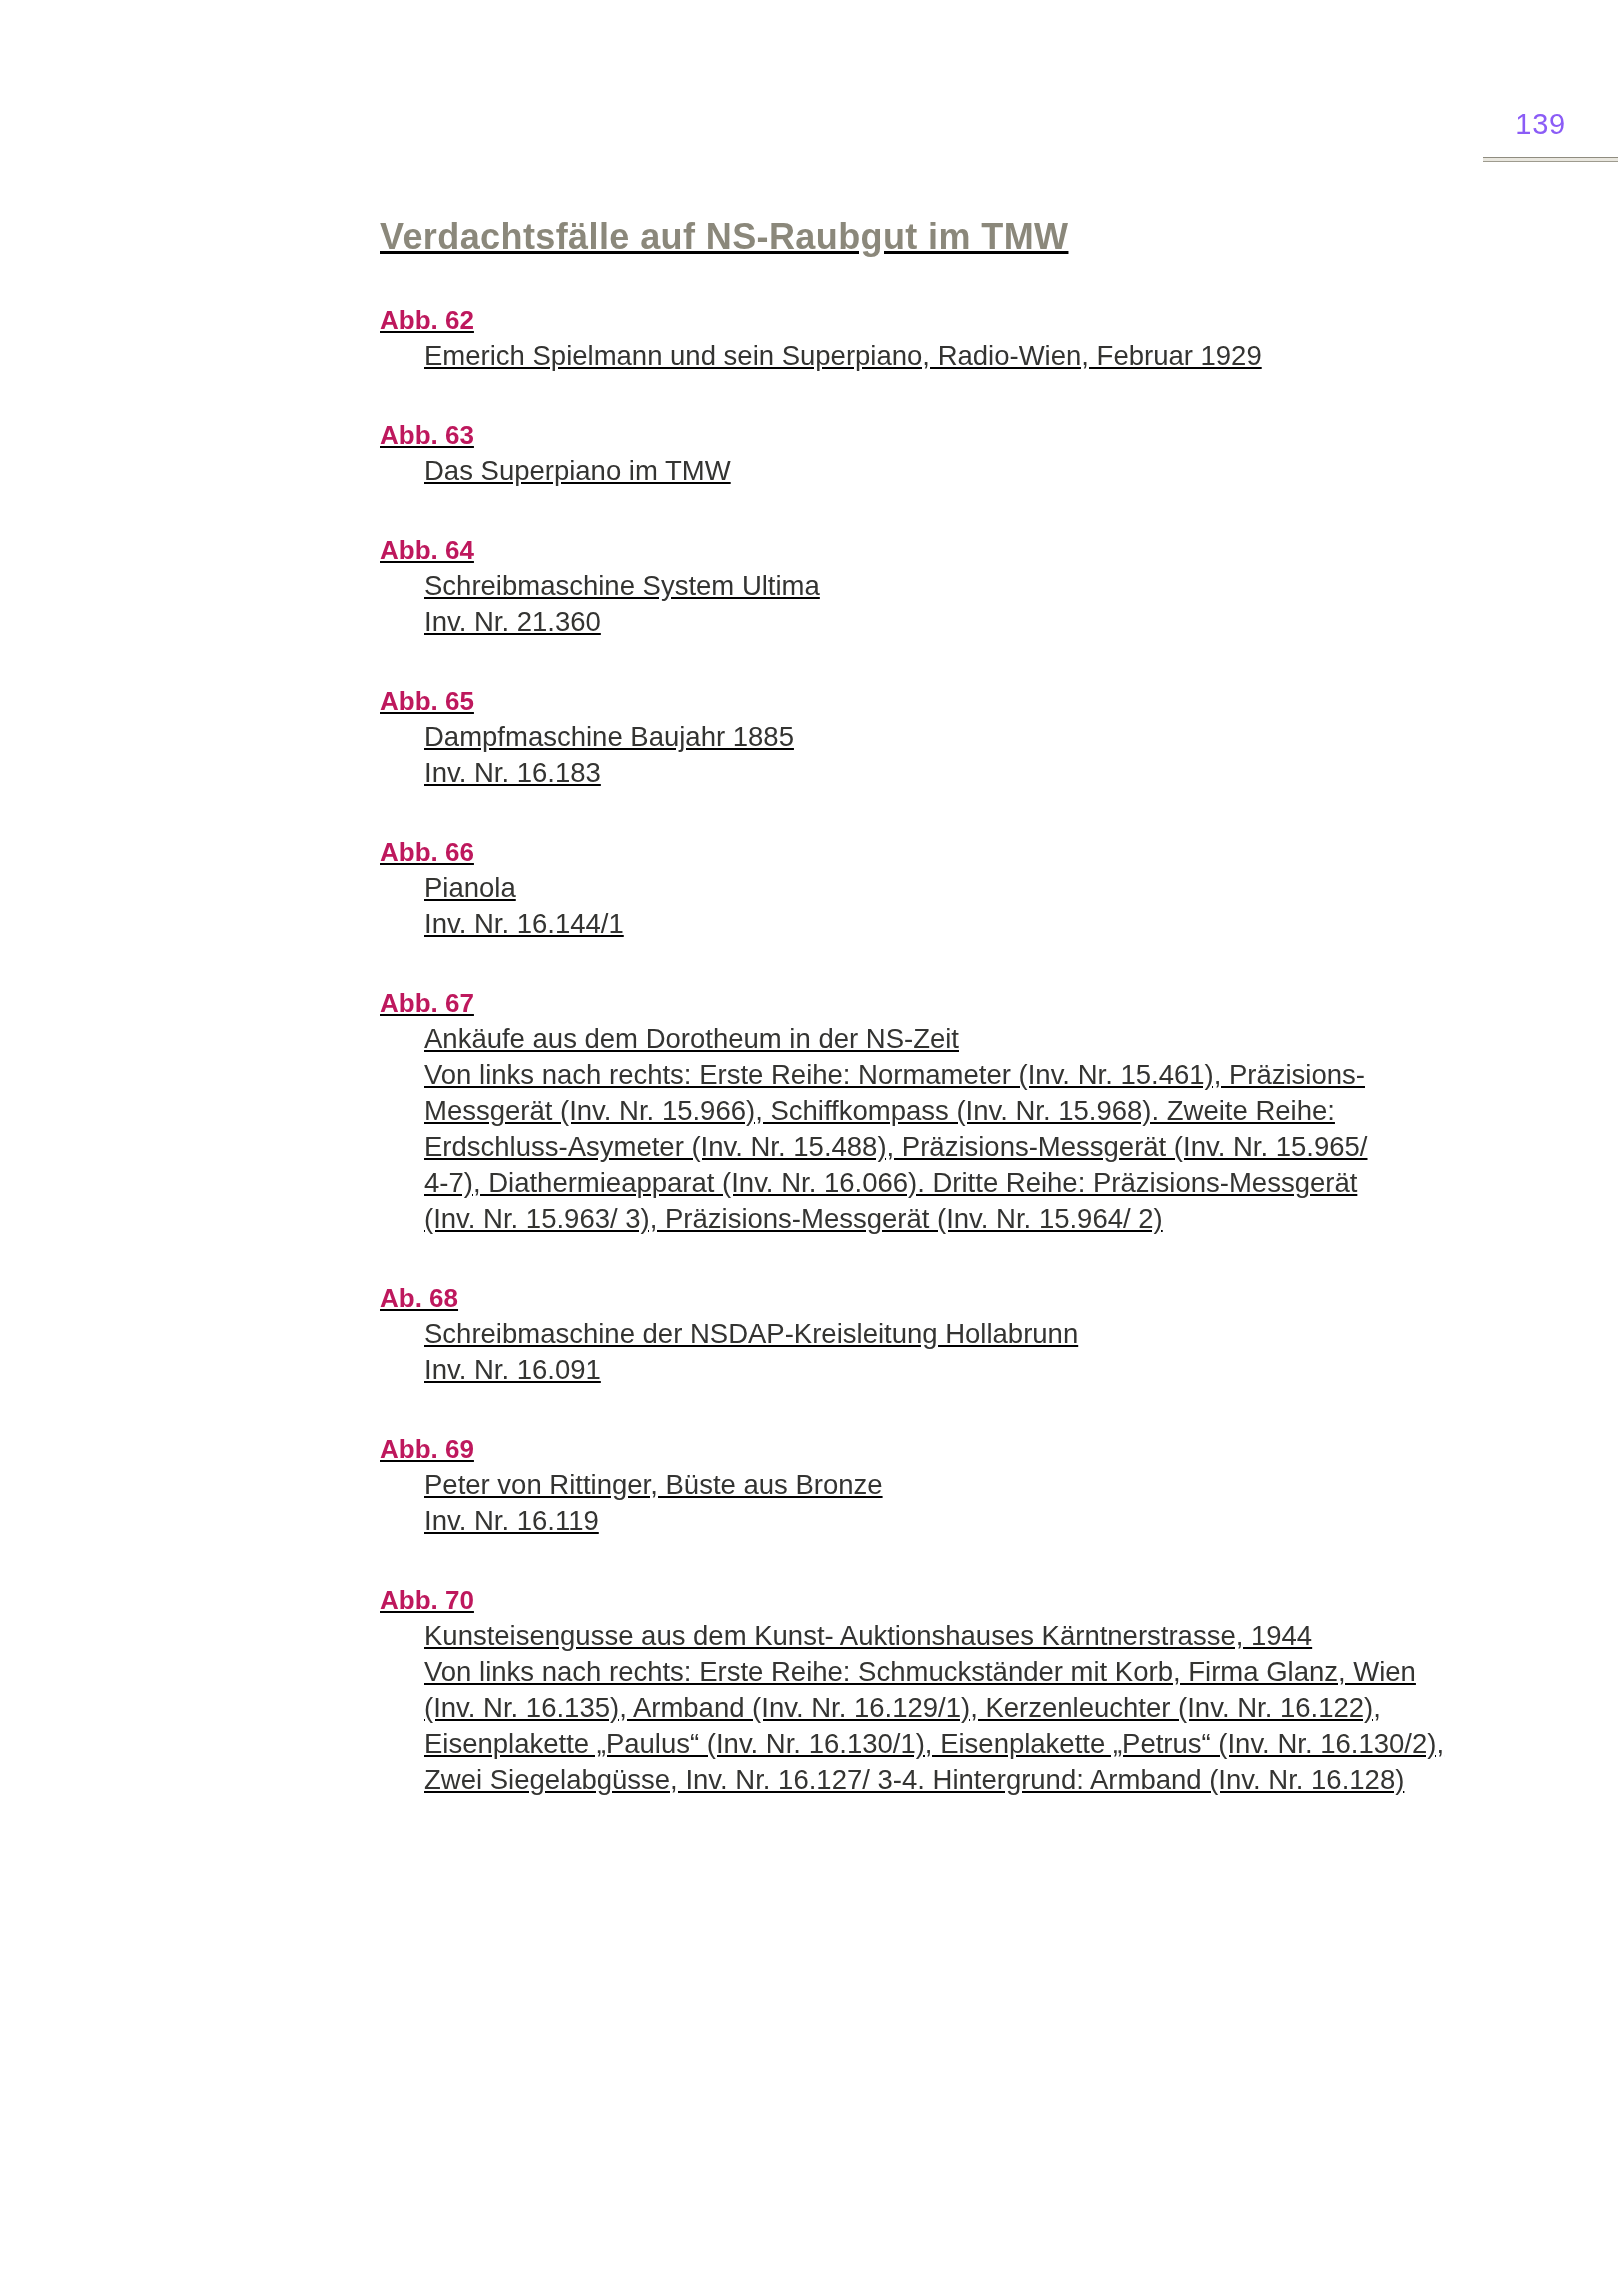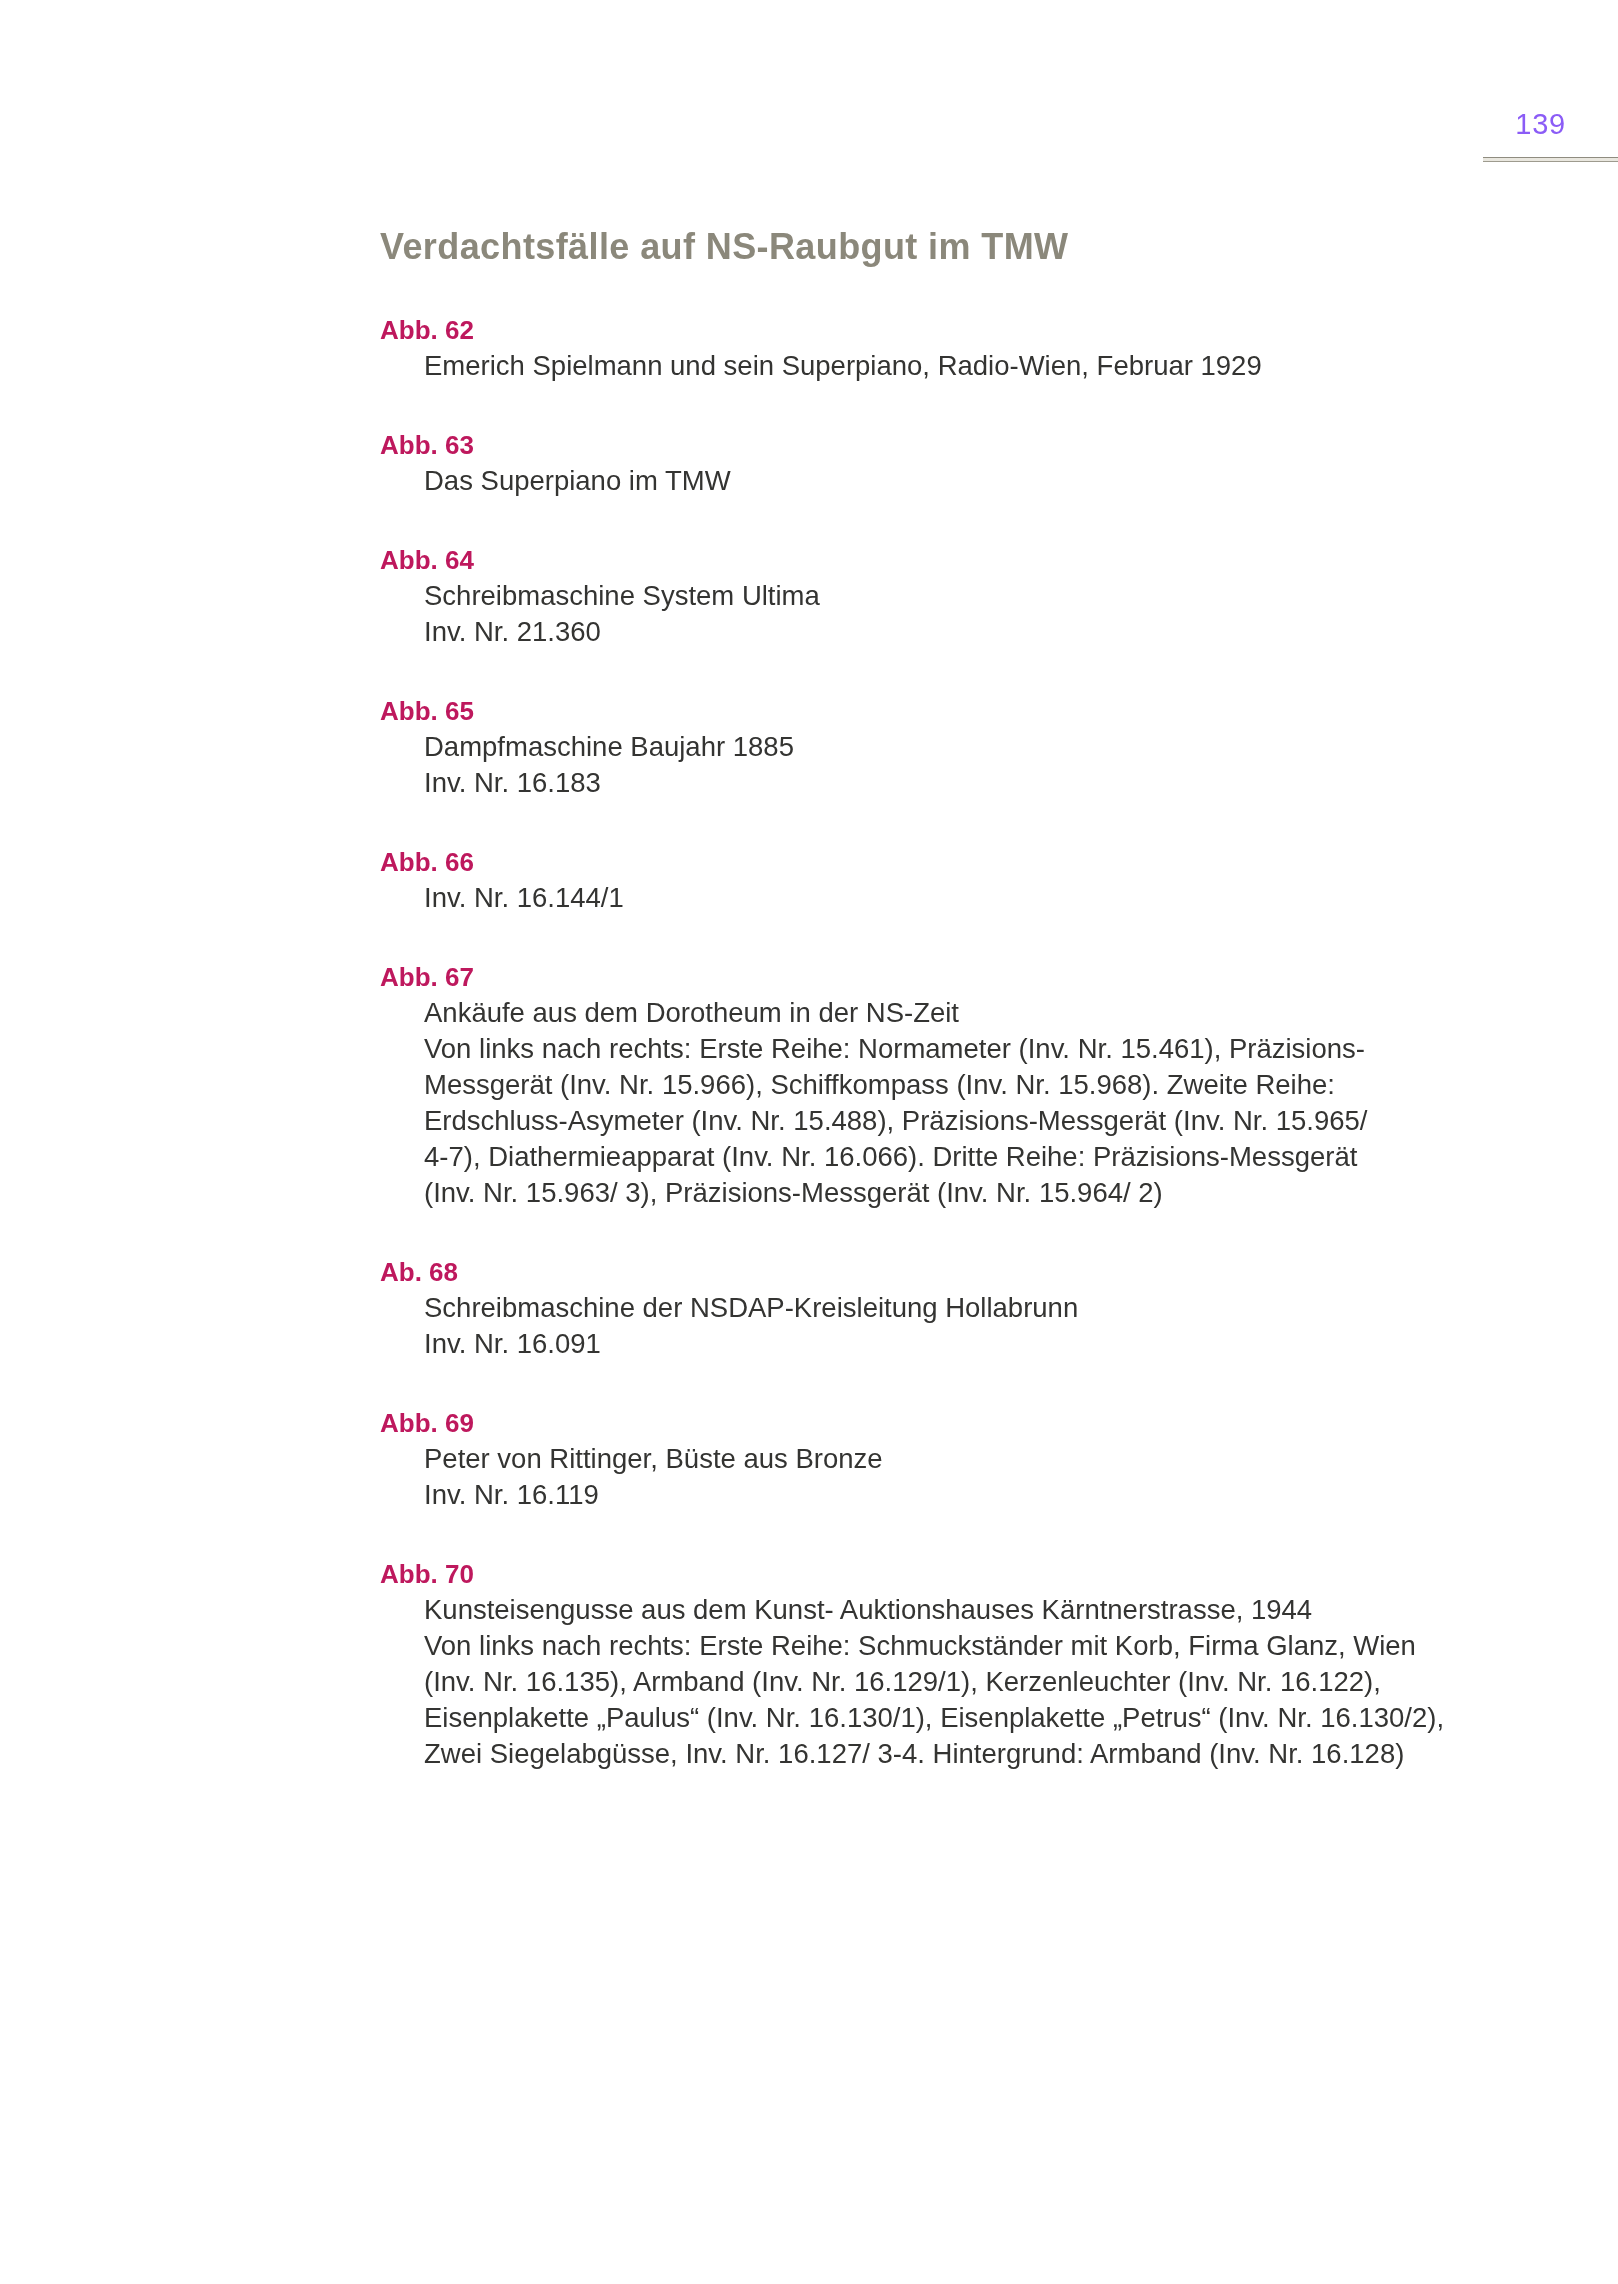--- a/index.html
+++ b/index.html
@@ -34,22 +34,23 @@
     right: 0;
     height: 3.2px;
     background: #e9e7df;
     border-top: 1.6px solid #8f8c80;
     border-bottom: 1.6px solid #9e9b8f;
   }
 
   .content {
     position: absolute;
     left: 380px;
-    top: 227px;
+    top: 217px;
     width: 1157px;
+    text-decoration: underline;
   }
 
   .page-title {
     margin: 0 0 45px 0;
     font-size: 36px;
     line-height: 40px;
     font-weight: bold;
     color: #8b887b;
     letter-spacing: 0.4px;
   }
@@ -110,20 +111,21 @@
     <div class="figure-label">Abb. 65</div>
     <div>
           <div class="cap-line">Dampfmaschine Baujahr 1885</div>
           <div class="cap-line">Inv. Nr. 16.183</div>
         </div>
   </div>
 
   <div class="caption-section">
     <div class="figure-label">Abb. 66</div>
     <div>
+          <div class="cap-line">Pianola</div>
           <div class="cap-line">Inv. Nr. 16.144/1</div>
         </div>
   </div>
 
   <div class="caption-section">
     <div class="figure-label">Abb. 67</div>
     <div>
           <div class="cap-line">Ankäufe aus dem Dorotheum in der NS-Zeit</div>
           <div class="cap-line">Von links nach rechts: Erste Reihe: Normameter (Inv. Nr. 15.461), Präzisions-</div>
           <div class="cap-line">Messgerät (Inv. Nr. 15.966), Schiffkompass (Inv. Nr. 15.968). Zweite Reihe:</div>

